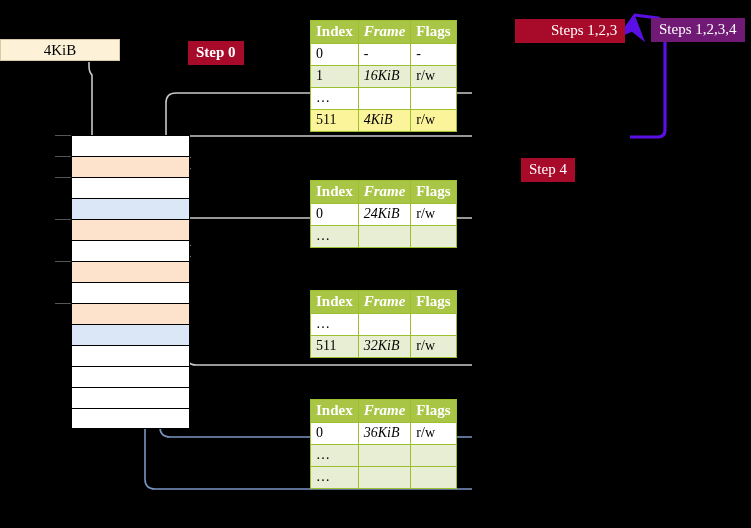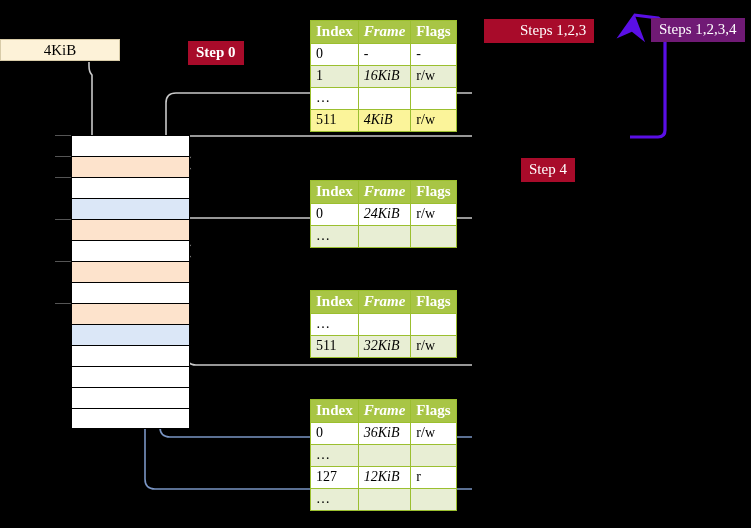--- a/index.html
+++ b/index.html
@@ -82,21 +82,21 @@
 
   <path d="M630,137 L658,137 Q665,137 665,130 L665,30 Q665,22 658,18 L634,15" fill="none" stroke="#5a0fe6" stroke-width="3.2" marker-end="url(#ahPurple)"></path>
 </svg>
 
 <div class="ivorybox" style="left:0px;top:39px;width:120px;height:22px;">
   <span>4KiB</span>
 </div>
 
 <div class="badge badge-red" style="left:188px;top:41px;font-weight:bold;"><span>Step 0</span></div>
 
-<div class="badge badge-red" style="left:484px;top:19px;padding-left:36px;"><span>Steps 1,2,3</span></div>
+<div class="badge badge-red" style="left:515px;top:19px;padding-left:36px;"><span>Steps 1,2,3</span></div>
 
 <div class="badge badge-purple" style="left:651px;top:18px;"><span>Steps 1,2,3,4</span></div>
 
 <div class="badge badge-red" style="left:521px;top:158px;"><span>Step 4</span></div>
 
 <div id="memcol">
     <div class="memrow m-white" style="top: 0px;"></div>
     <div class="tick" style="top: 0px;"></div>
     <div class="memrow m-peach" style="top: 21px;"></div>
     <div class="tick" style="top: 21px;"></div>
@@ -202,25 +202,20 @@
         <tr class="r-white">
           <td class="c-idx">0</td>
           <td class="c-frm">36KiB</td>
           <td class="c-flg">r/w</td>
         </tr>
         <tr class="r-tint">
           <td class="c-idx">…</td>
           <td class="c-frm"></td>
           <td class="c-flg"></td>
         </tr>
-        <tr class="r-white">
-          <td class="c-idx">127</td>
-          <td class="c-frm">12KiB</td>
-          <td class="c-flg">r</td>
-        </tr>
         <tr class="r-tint">
           <td class="c-idx">…</td>
           <td class="c-frm"></td>
           <td class="c-flg"></td>
         </tr>
       </tbody>
     </table>
 </div>
 
 </body></html>

